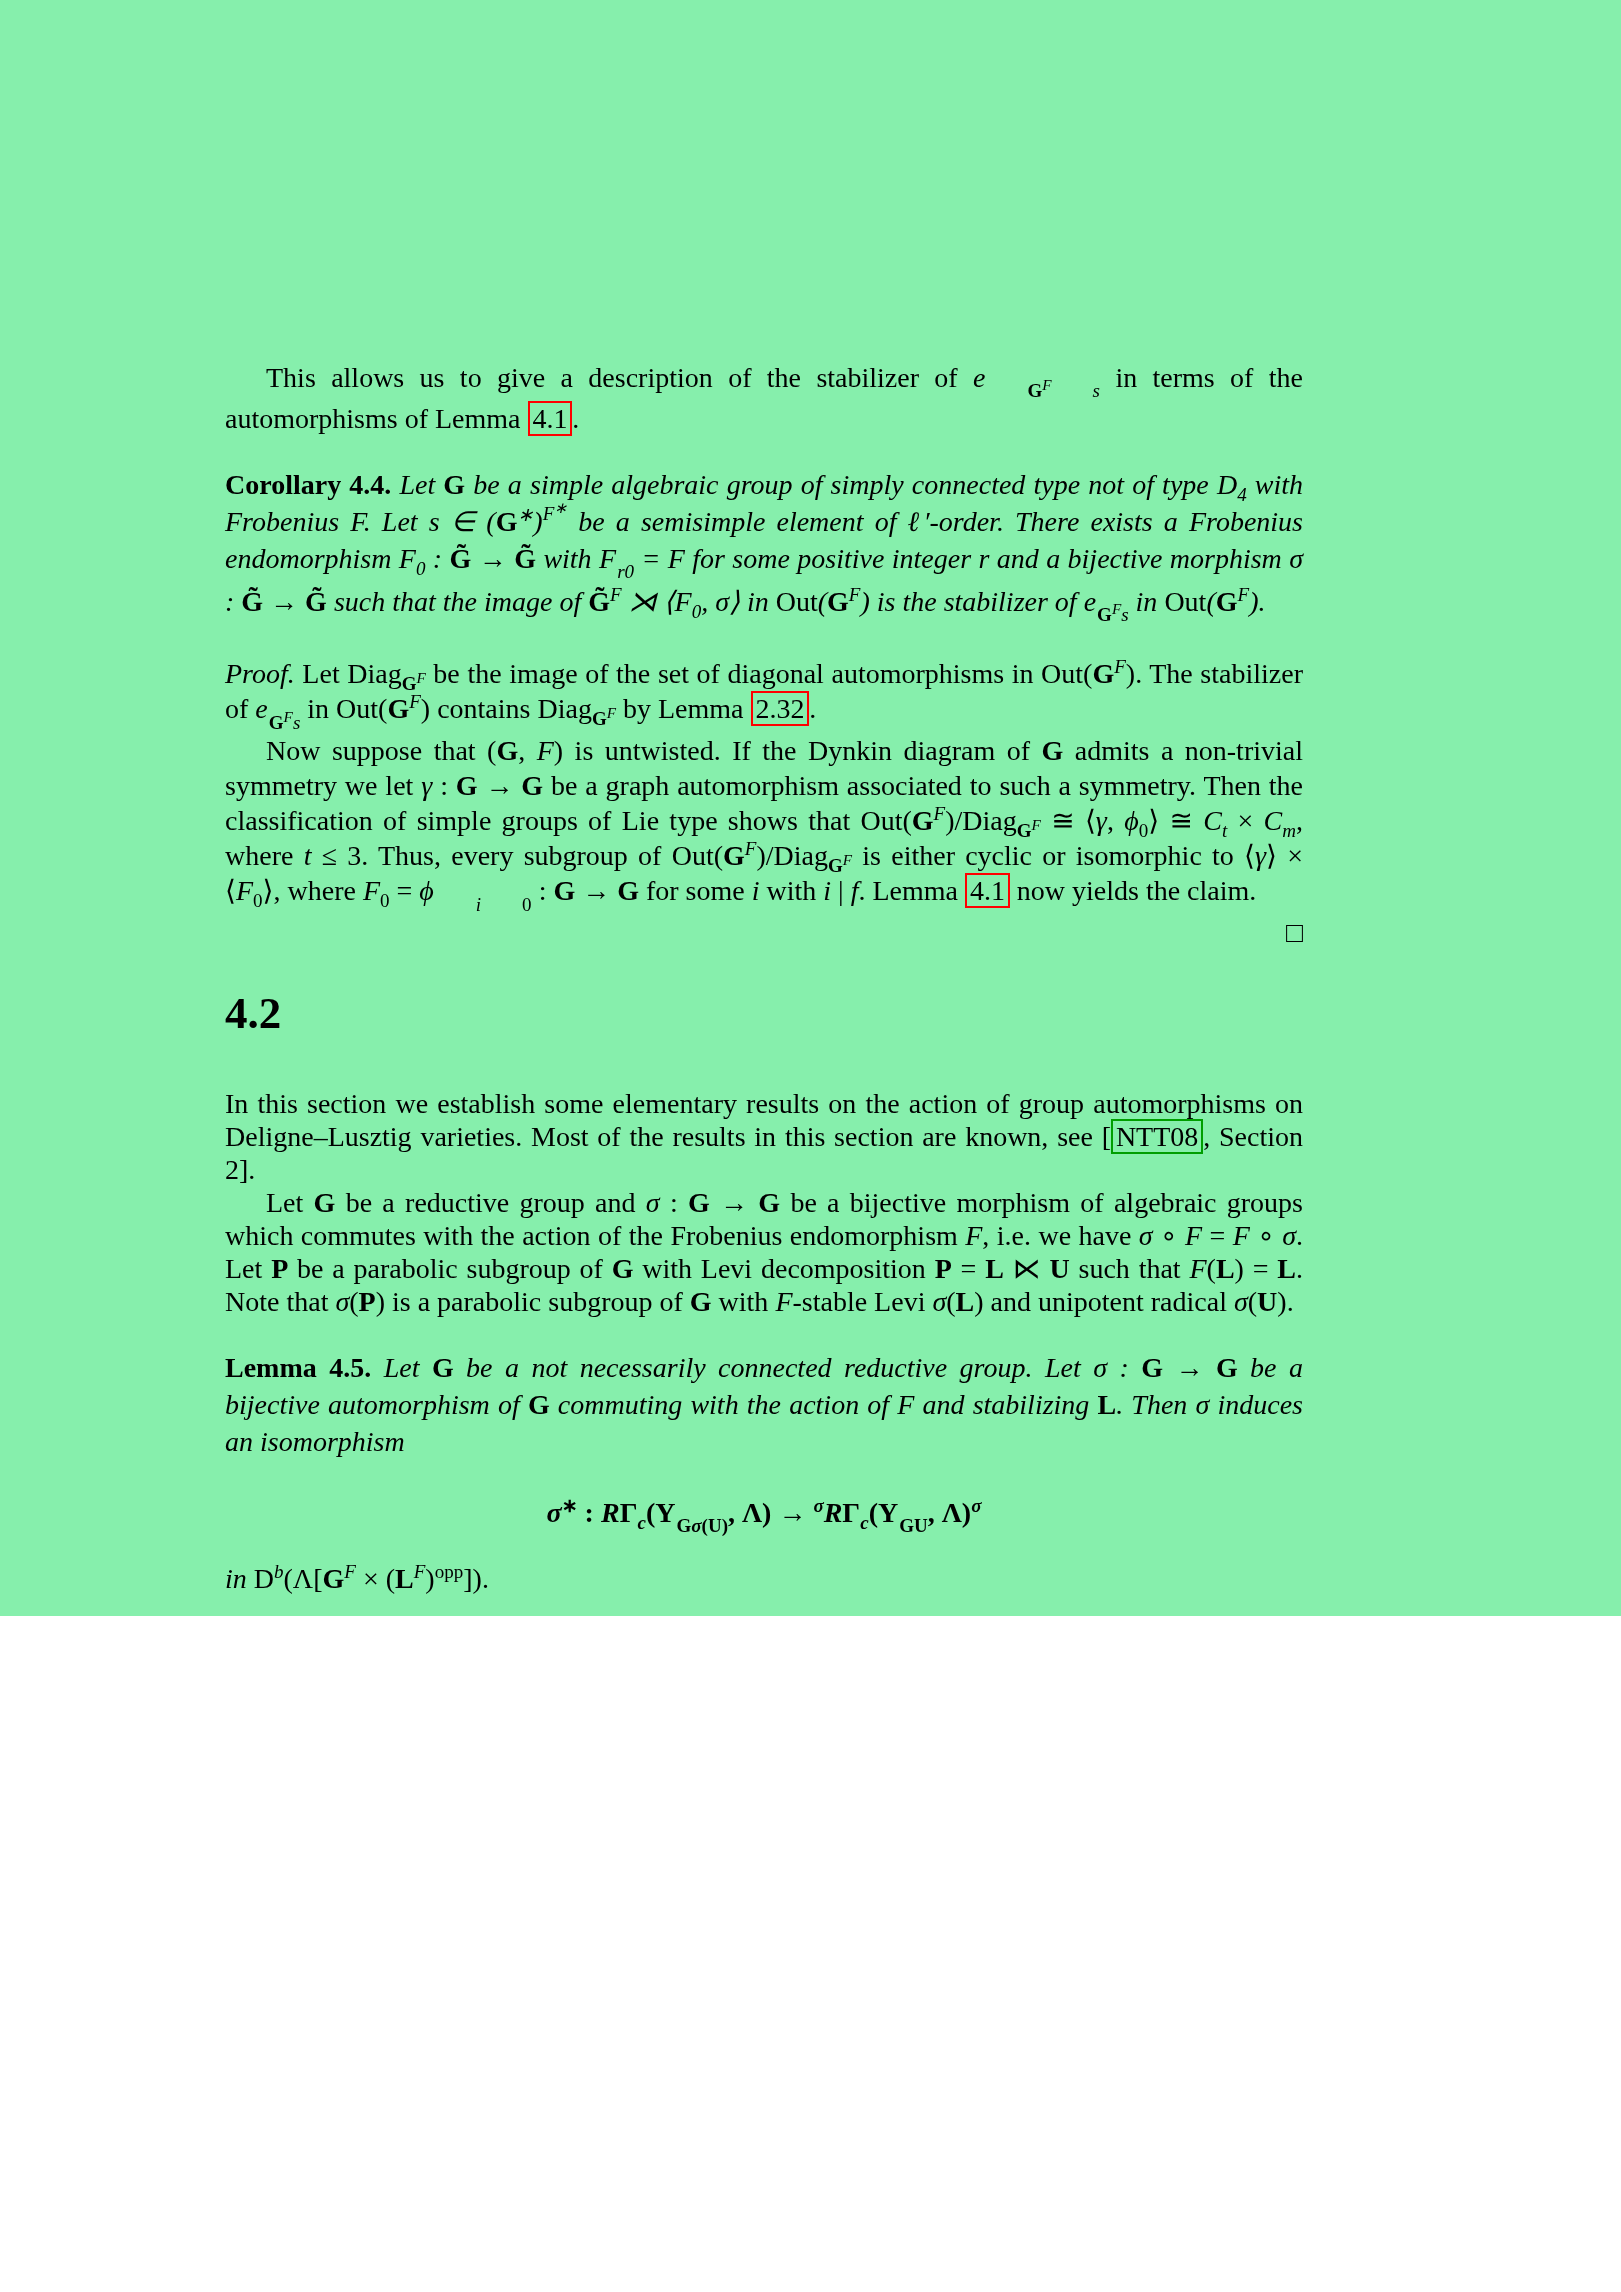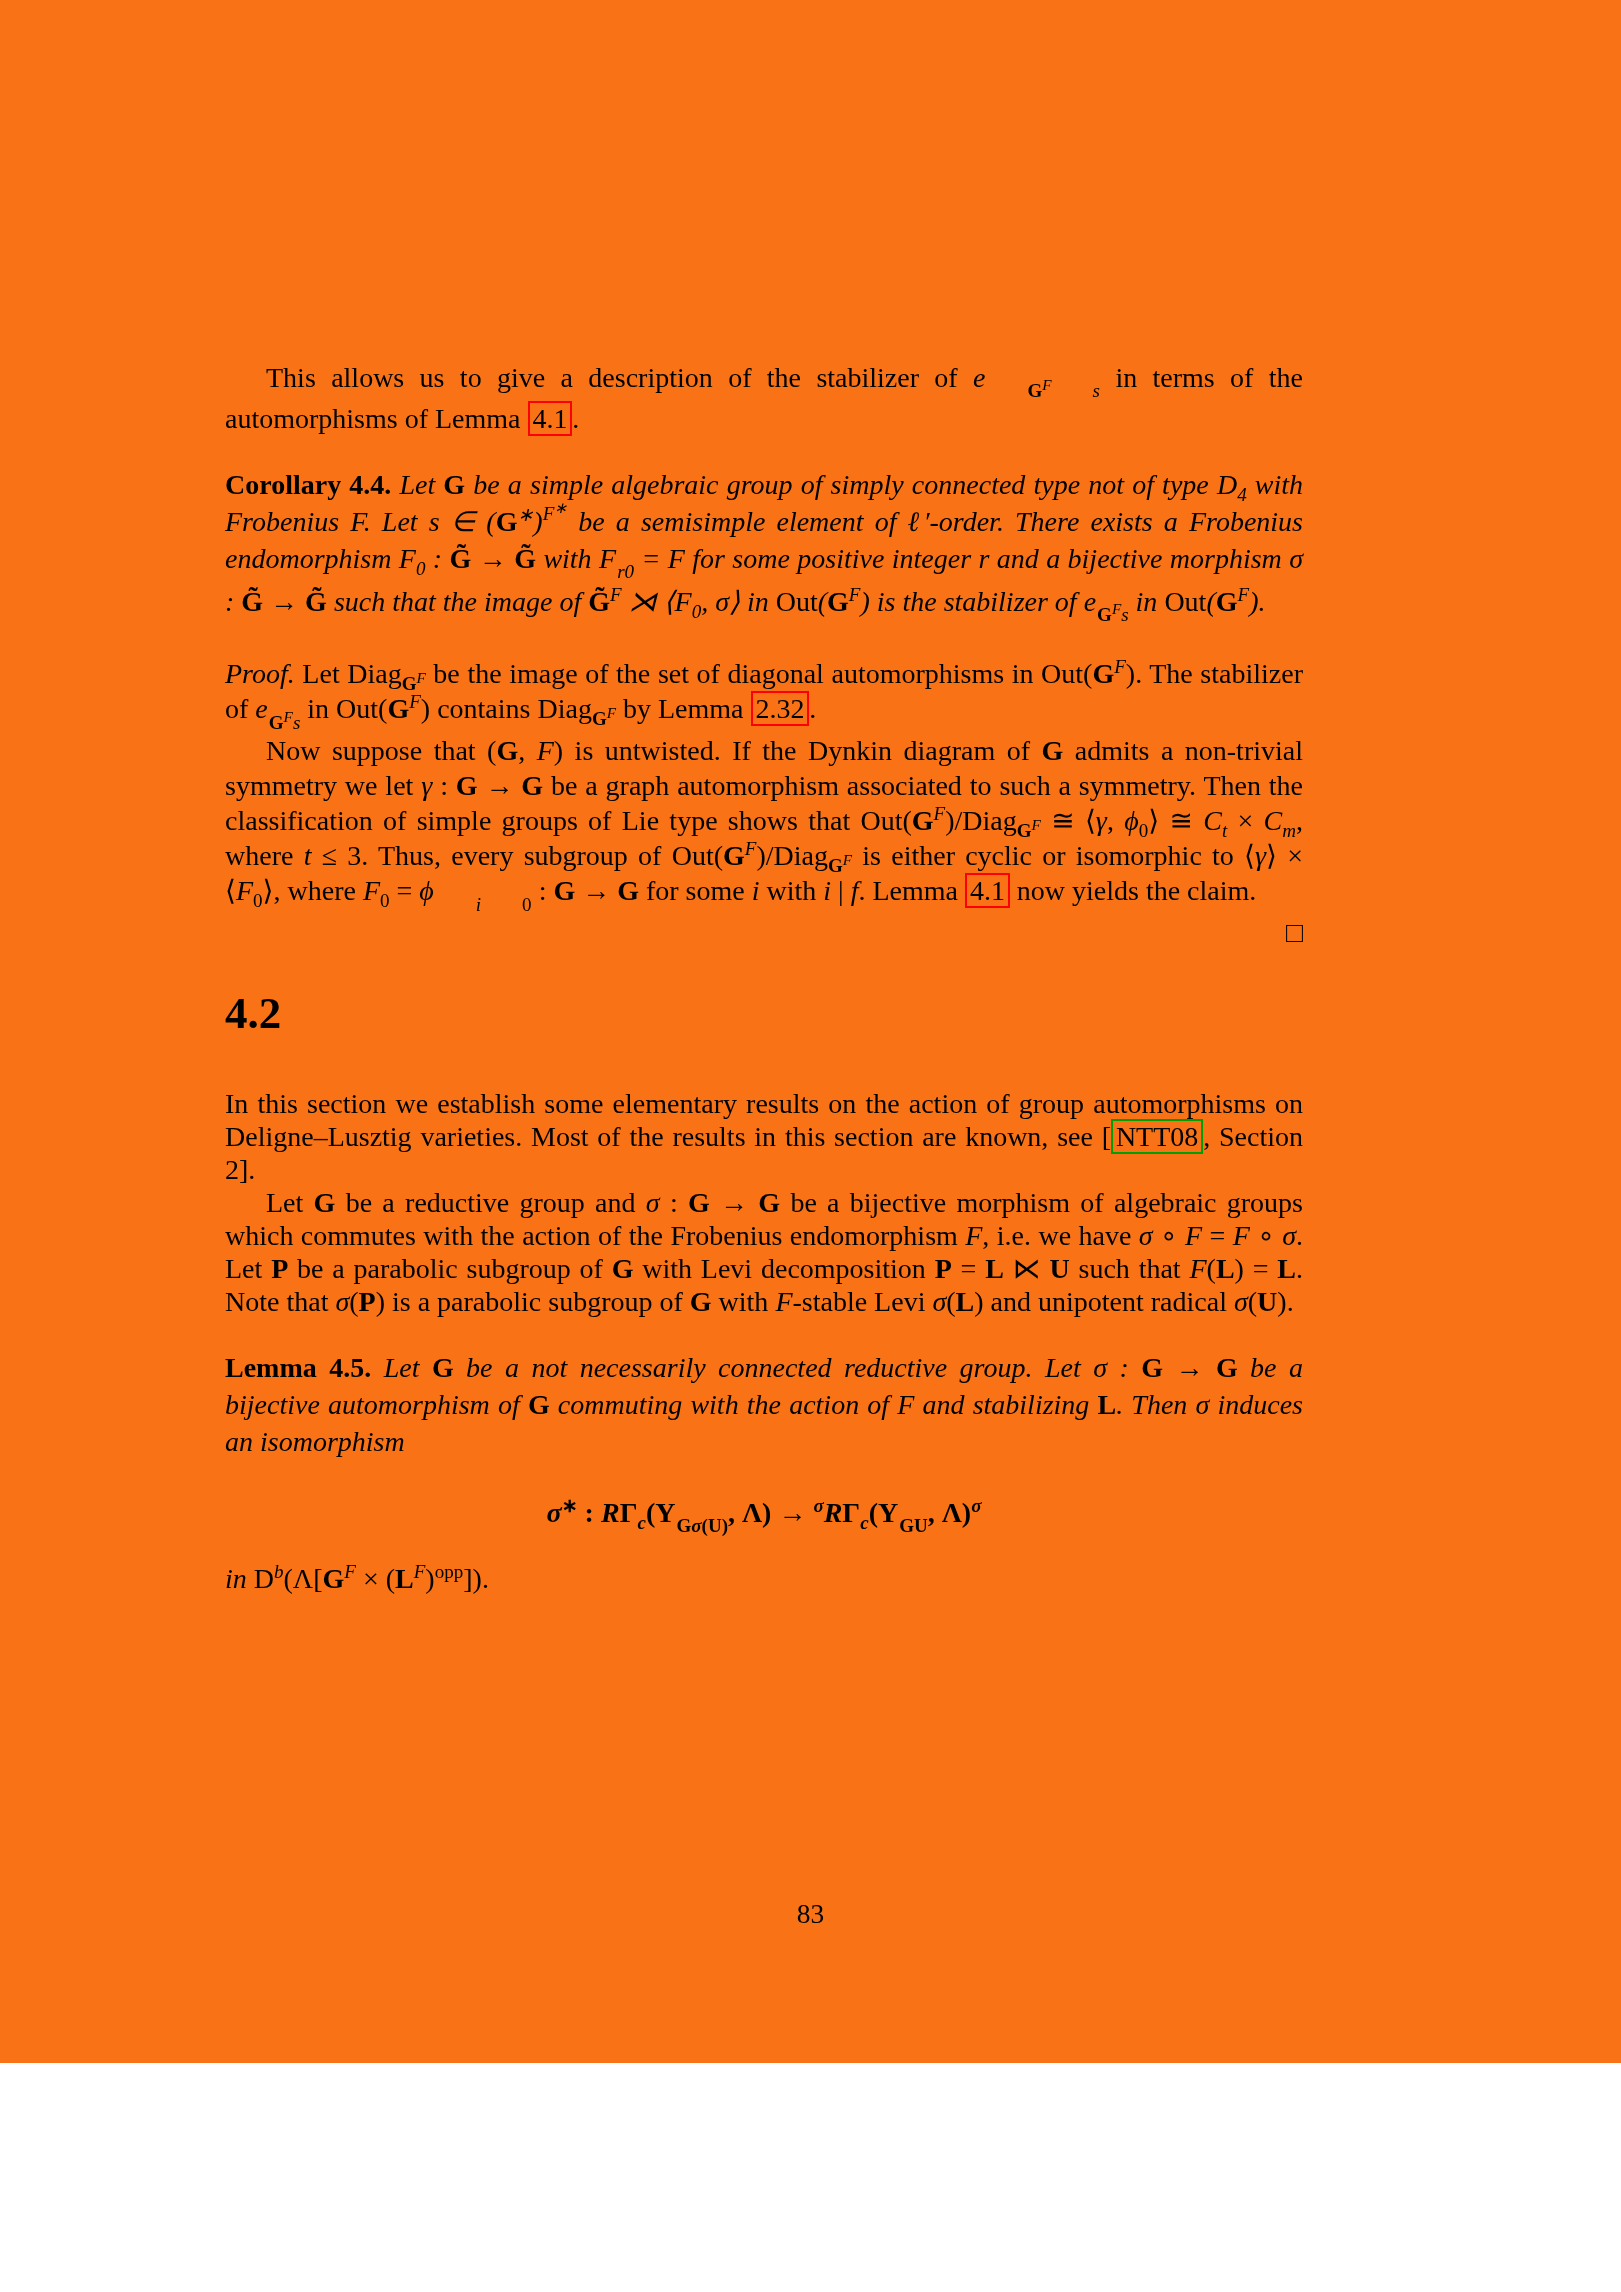--- a/index.html
+++ b/index.html
@@ -1,19 +1,19 @@
 <!DOCTYPE html>
 <html style="--ref-box: #ff0000; --cite-box: #009e00;"><head>
 <meta charset="utf-8">
 <style>
   html, body { margin:0; padding:0; background:#ffffff; }
   .page {
     position:relative;
-    width:1621px; height:2063px;
-    background:#f97316;
+    width:1621px; height:1616px;
+    background:#86efac;
     color:#000000;
     font-family:"Liberation Serif", serif;
     overflow:hidden;
   }
   .content {
     position:absolute;
     left:225px; top:361px;
     width:1078px;
     font-size:28px;
     line-height:33px;

